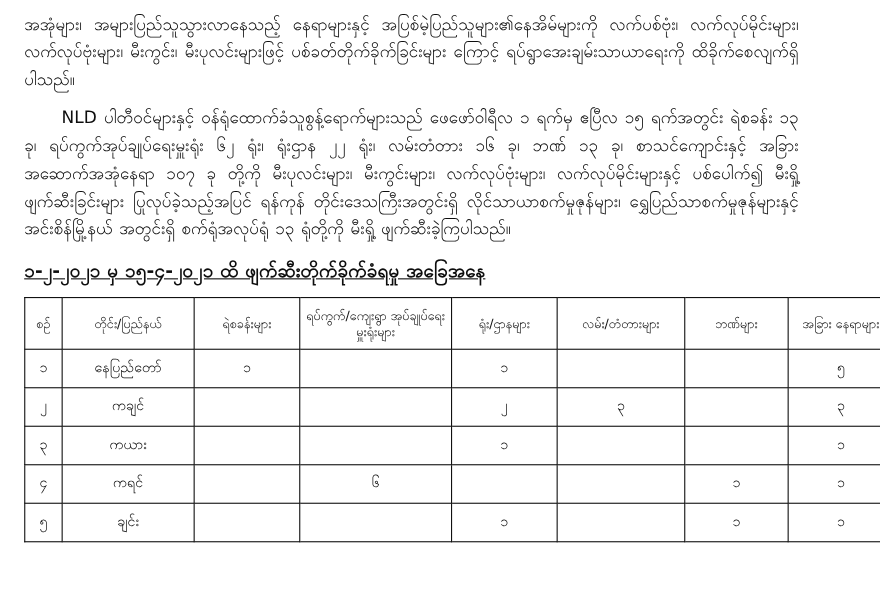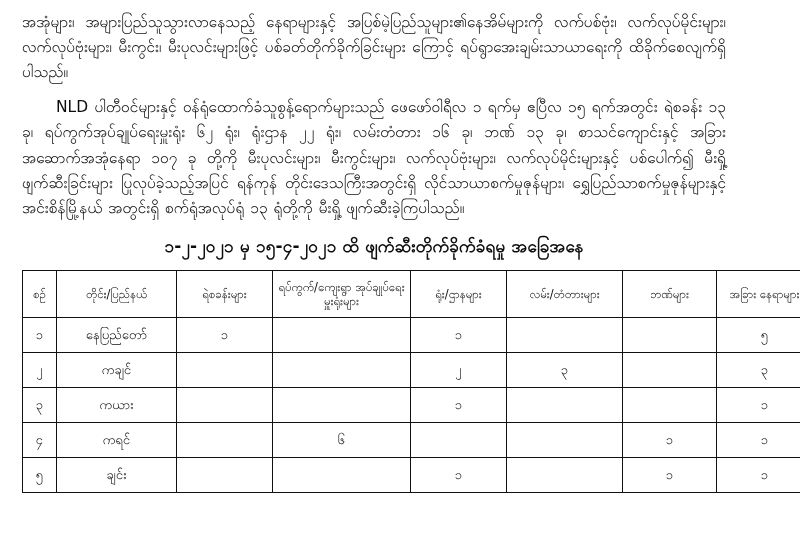--- a/index.html
+++ b/index.html
@@ -30,25 +30,25 @@
     word-spacing: 1px;
   }
   .para.first {
     margin-top: 2px;
   }
   .para.second {
     margin-top: 10px;
     text-indent: 34px;
   }
   .section-title {
-    text-align: center;
     font-size: 17px;
     font-weight: bold;
     margin: 14px 0 10px 0;
     letter-spacing: 0.2px;
+    text-decoration: underline;
   }
   table.data-table {
     width: 100%;
     border-collapse: collapse;
     table-layout: fixed;
     font-size: 12px;
   }
   table.data-table th,
   table.data-table td {
     border: 1px solid #111111;

